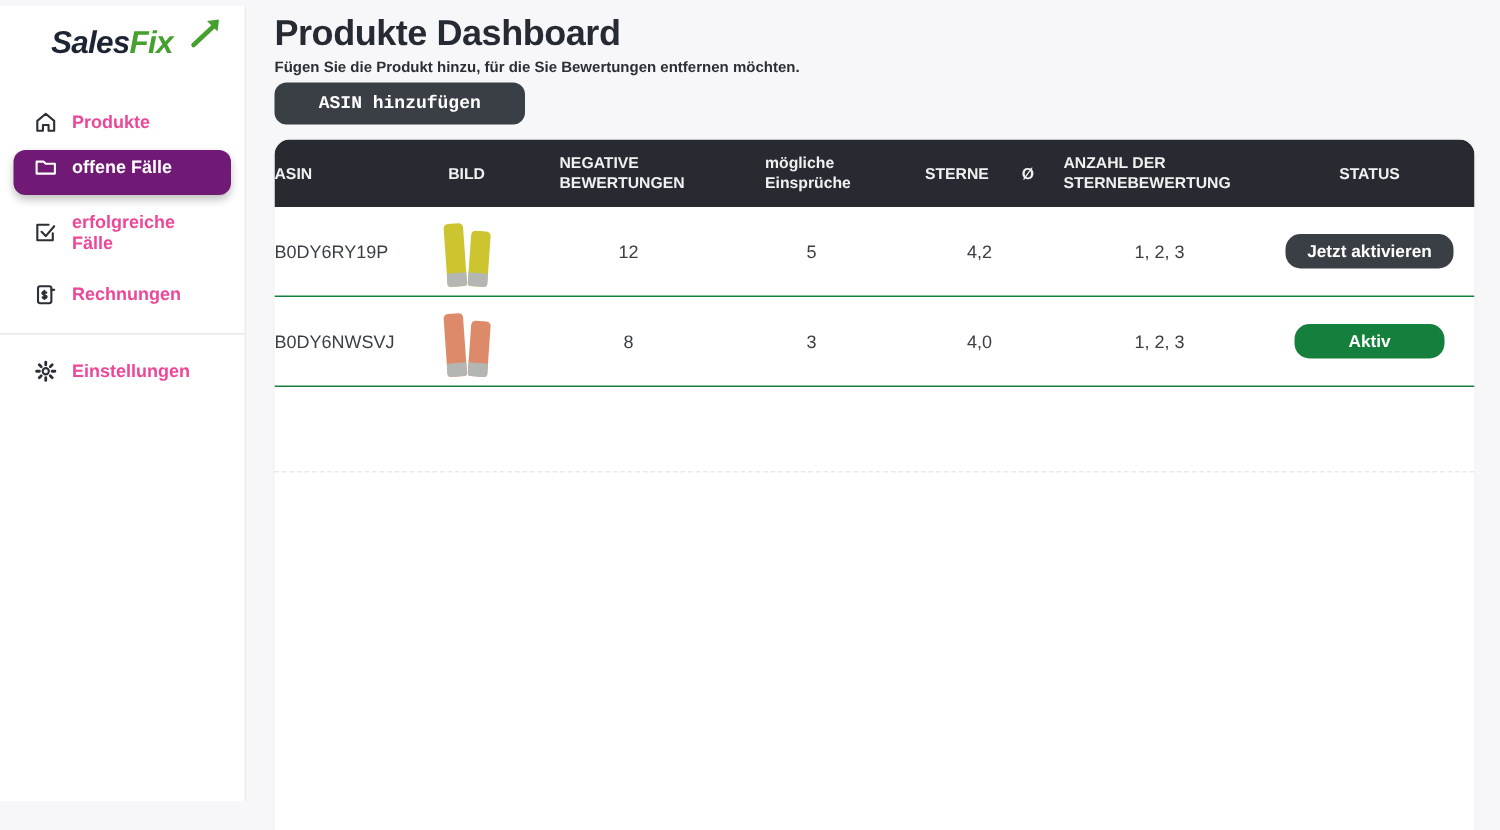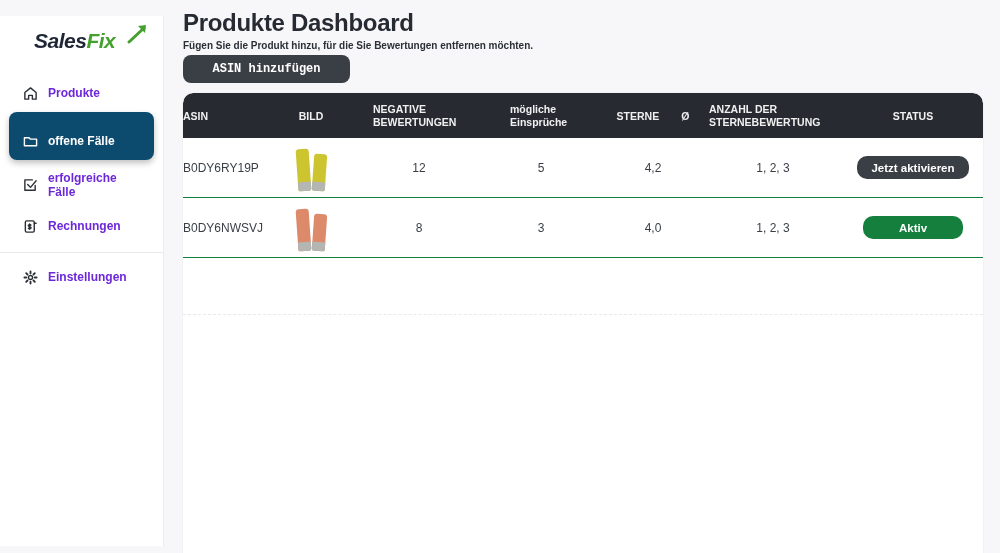--- a/index.html
+++ b/index.html
@@ -4,40 +4,40 @@
 <style>
   * { box-sizing: border-box; }
   html,body { margin:0; padding:0; }
   body {
     width:1000px; height:553px; overflow:hidden;
     font-family:"Liberation Sans", sans-serif;
     background:#f7f7f9; color:#2b2f36;
   }
   
   .sidebar {
-    position:absolute; left:0; top:16px; width:163px; height:530px;
+    position:absolute; left:0; top:4px; width:163px; height:530px;
     background:#ffffff; box-shadow:1px 0 0 #ececef; z-index:2;
   }
   .logo {
     margin:13px 0 24px 34px; font-size:21px; font-weight:800; font-style:italic;
     letter-spacing:-0.5px; position:relative; width:110px; white-space:nowrap;
   }
   .logo .brand-dark { color:#1d2433; }
   .logo .brand-green { color:#45a12d; }
   .logo svg { position:absolute; right:-8px; top:-7px; }
   .nav-item {
     display:flex; align-items:center; gap:10px;
     margin:3px 9px; padding:8px 13px; border-radius:8px;
-    font-size:12px; font-weight:600; color:#6d28d9; cursor:pointer;
+    font-size:12px; font-weight:600; color:#ec4899; cursor:pointer;
   }
   .nav-item .ico { width:16px; height:16px; display:flex; align-items:center; justify-content:center; flex:0 0 16px; }
   .nav-item.active {
-    background:#0c4a6e; color:#ffffff;
+    background:#701a75; color:#ffffff;
     box-shadow:0 3px 6px rgba(0,0,0,.25);
-    padding-top:21px; padding-bottom:11px;text-align:center;
+    padding-top:3px; padding-bottom:11px;text-align:center;
   }
   .nav-item.active svg { stroke:#ffffff; }
   .nav-item svg { stroke:#2b2f36; fill:none; stroke-width:1.5; stroke-linecap:round; stroke-linejoin:round; }
   .side-divider { border:none; border-top:1px solid #e8e8eb; margin:10px 0 8px 0; }
   
   .main { position:absolute; left:163px; top:0; width:837px; height:553px; }
   .main-header { display:flex; justify-content:space-between; align-items:flex-start; padding:10px 18px 0 20px;flex-direction:column; }
   .page-title { font-size:24px; font-weight:800; color:#262b33; letter-spacing:-0.3px; line-height:1.1; }
   .page-subtitle { font-size:10px; font-weight:700; color:#2b2f36; margin-top:4px; }
   .add-btn {

